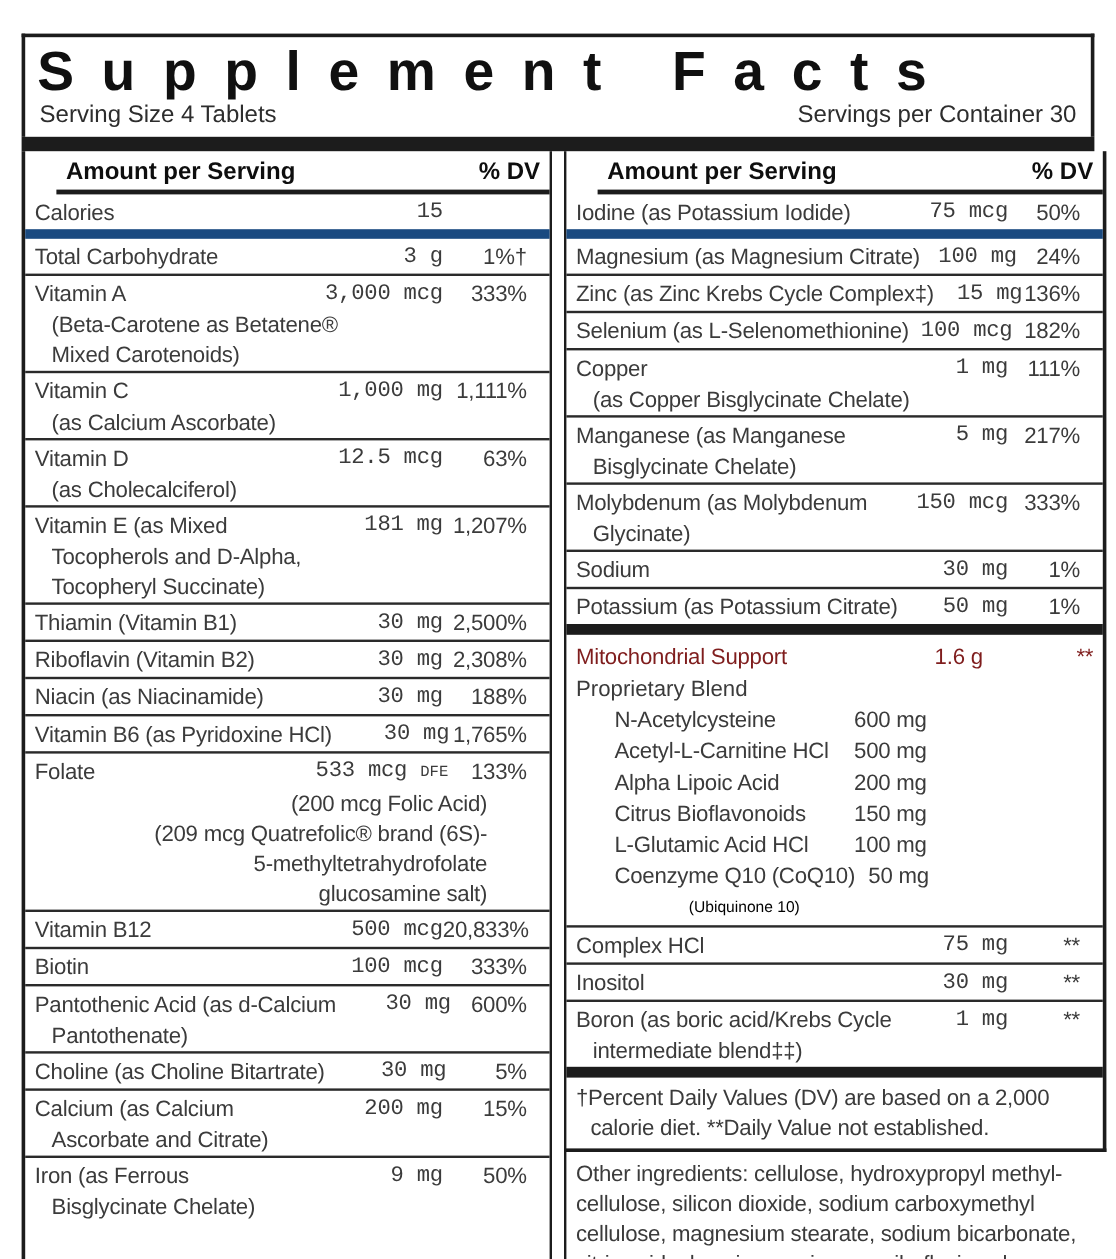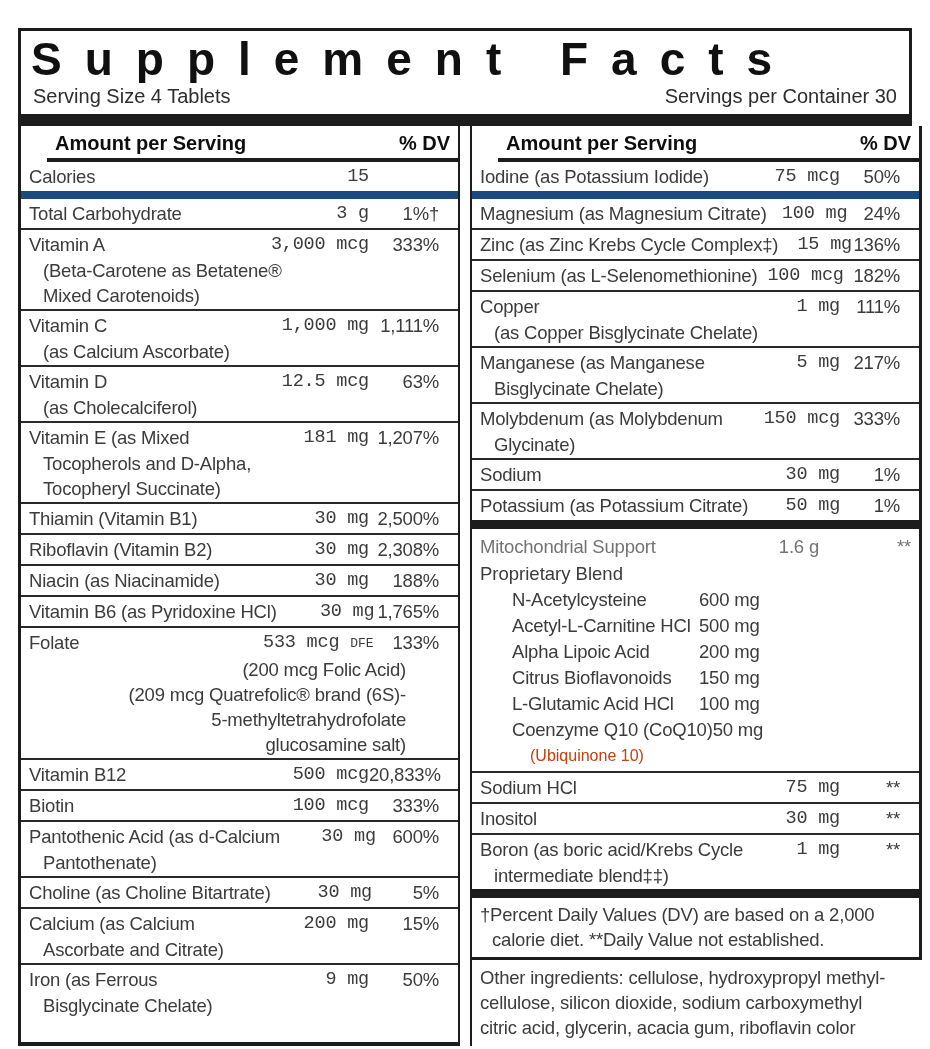--- a/index.html
+++ b/index.html
@@ -39,29 +39,29 @@
   .sub { font-size:18.5px; color:#3b3b3b; letter-spacing:-0.2px; line-height:24px;
     padding:0 8px 1px 22px; }
   .sub-right { text-align:right; padding-right:52px; }
   .divider-thin { height:0; border-bottom:2px solid #2a2a2a; }
   .divider-blue { height:8px; background:#1a4a80; }
   .divider-thick { height:9px; background:#1c1c1c; }
 
   
   .blend { padding:4px 0 2px 0; }
   .blend-title-row { display:flex; align-items:baseline; padding:1px 8px;
-    font-size:18.5px; color:#737373; line-height:26px; letter-spacing:-0.2px; }
+    font-size:18.5px; color:#7f1d1d; line-height:26px; letter-spacing:-0.2px; }
   .blend-title-row .bt-amt { width:150px; text-align:right; }
   .blend-title-row .bt-dv { width:92px; text-align:right; }
   .blend-line2 { font-size:18.5px; color:#3b3b3b; padding:0 8px 1px 8px; line-height:25px; }
   .blend-item { display:flex; align-items:baseline; padding:0 8px 1px 40px;
     font-size:18.5px; color:#3b3b3b; line-height:25px; letter-spacing:-0.2px; }
   .bi-name { flex:1; white-space:nowrap; }
-  .bi-amt { width:86px; text-align:left; margin-right:126px; white-space:nowrap; }
-  .bi-sub { font-size:16px; color:#c2410c; padding:0 8px 1px 58px; line-height:25px; }
+  .bi-amt { width:86px; text-align:center; margin-right:126px; white-space:nowrap; }
+  .bi-sub { font-size:13px; color:#000000; padding:0 8px 1px 58px; line-height:25px;margin-left:44px; }
 
   
   .footnote { font-size:18.5px; color:#3b3b3b; letter-spacing:-0.2px;
     padding:4px 8px 5px 8px; line-height:25px; }
   .footnote .fn2 { padding-left:12px; }
   .other-ing { border-left:2px solid #1c1c1c; padding:5px 4px 6px 8px;
     font-size:18.5px; color:#3b3b3b; letter-spacing:-0.2px; line-height:25px; flex:1; }
 </style>
 </head>
 <body>
@@ -351,21 +351,21 @@
                 <span class="bi-amt">50 mg</span>
               </div>
               <div class="bi-sub">(Ubiquinone 10)</div>
             </div>
         </div>
         <div class="divider-thin"></div>
 
         <div id="right-rows-bottom">
             <div class="row">
               <div class="row-main">
-                <span class="n-name">Sodium HCl</span>
+                <span class="n-name">Complex HCl</span>
                 <span class="n-amt">75 mg</span>
                 <span class="n-dv">**</span>
               </div>
             </div>
             <div class="divider-thin"></div>
             <div class="row">
               <div class="row-main">
                 <span class="n-name">Inositol</span>
                 <span class="n-amt">30 mg</span>
                 <span class="n-dv">**</span>
@@ -385,17 +385,18 @@
 
         <div class="footnote">
           <div>†Percent Daily Values (DV) are based on a 2,000</div>
           <div class="fn2">calorie diet. **Daily Value not established.</div>
         </div>
       </div>
 
       <div class="other-ing" id="other-ing">
           <div>Other ingredients: cellulose, hydroxypropyl methyl-</div>
           <div>cellulose, silicon dioxide, sodium carboxymethyl</div>
+          <div>cellulose, magnesium stearate, sodium bicarbonate,</div>
           <div>citric acid, glycerin, acacia gum, riboflavin color</div>
         </div>
     </div>
   </div>
 </div>
 
 </body></html>

